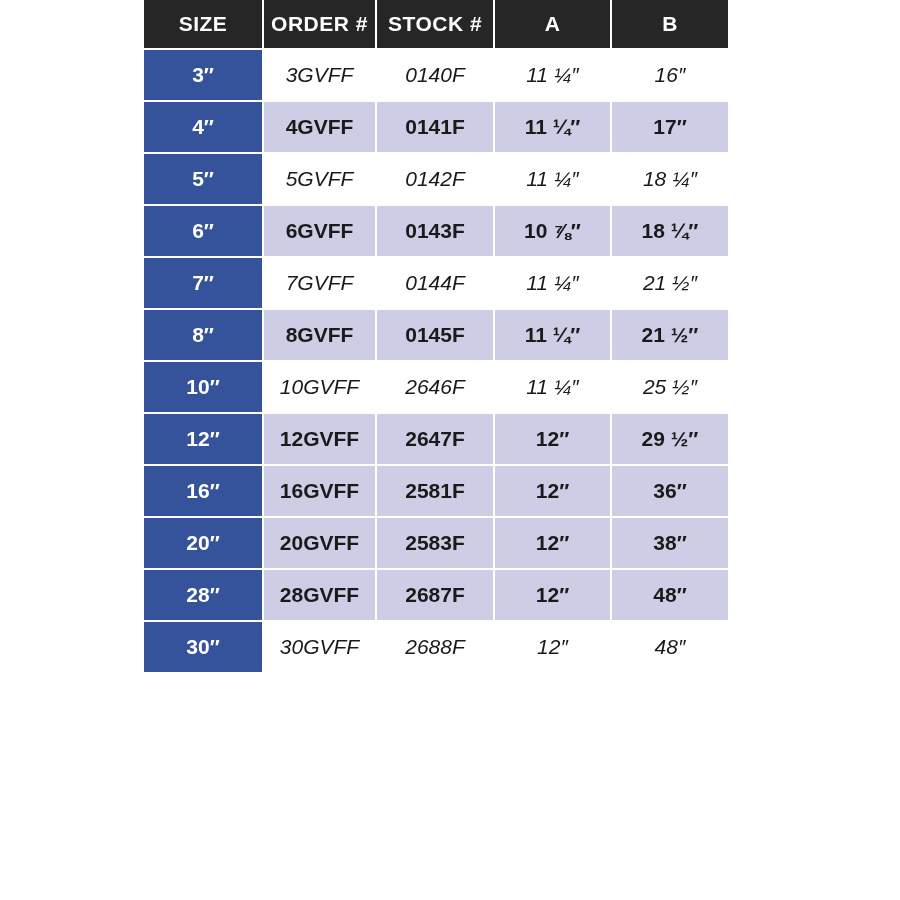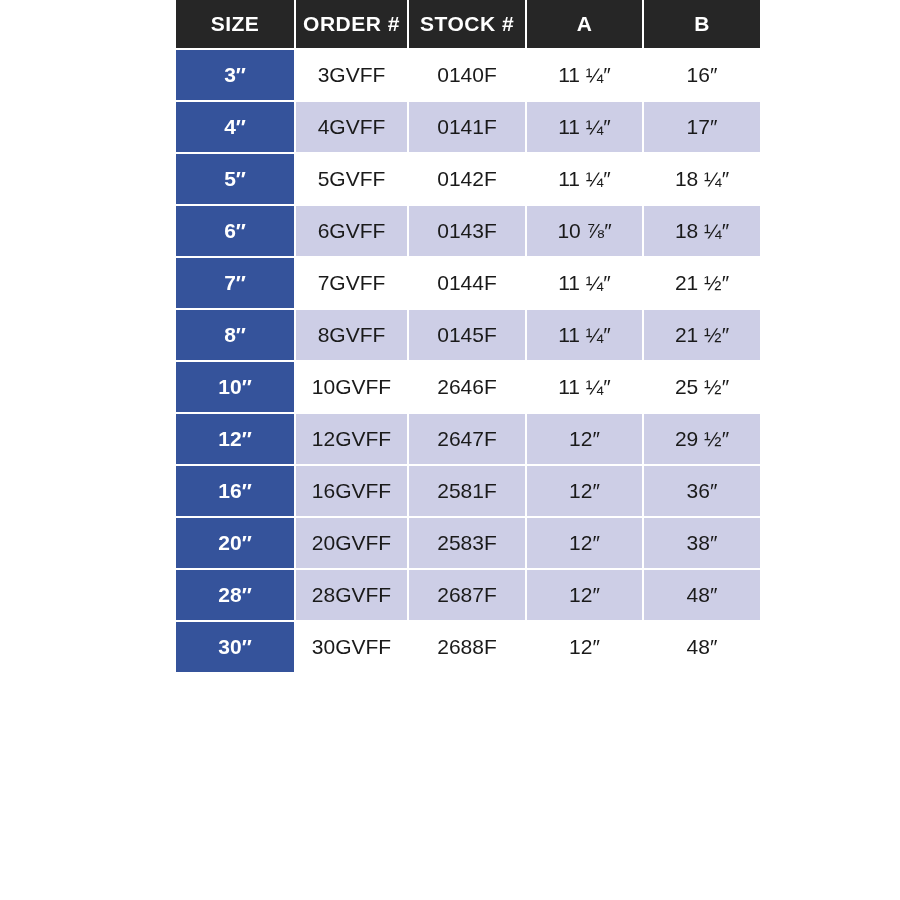--- a/index.html
+++ b/index.html
@@ -18,21 +18,21 @@
   #page {
     position: relative;
     width: 900px;
     height: 900px;
     background: #ffffff;
   }
 
   
   #spec-table-wrap {
     position: absolute;
-    left: 176px;
+    left: 144px;
     top: 0px;
     width: 584px;
     height: 900px;
     overflow: hidden;
   }
 
   table.spec {
     border-collapse: collapse;
     width: 584px;
     table-layout: fixed;
@@ -79,22 +79,22 @@
   
   tbody td.size-cell {
     background: #35539B;
     color: #ffffff;
     font-weight: 700;
     border-right: 2px solid #ffffff;
     border-bottom: 2px solid #ffffff;
   }
 
   
-  tr.row-odd  td.data-cell { background: #ffffff; }
-  tr.row-even td.data-cell { background: #CDCEE6; }
+  tr.row-odd  td.data-cell { background: #ffffff; font-style: italic; }
+  tr.row-even td.data-cell { background: #CDCEE6; font-weight: bold; }
 </style>
 </head>
 <body>
 
 <div id="page">
   <div id="spec-table-wrap">
     <table class="spec">
       <colgroup>
         <col class="c-size">
         <col class="c-order">

